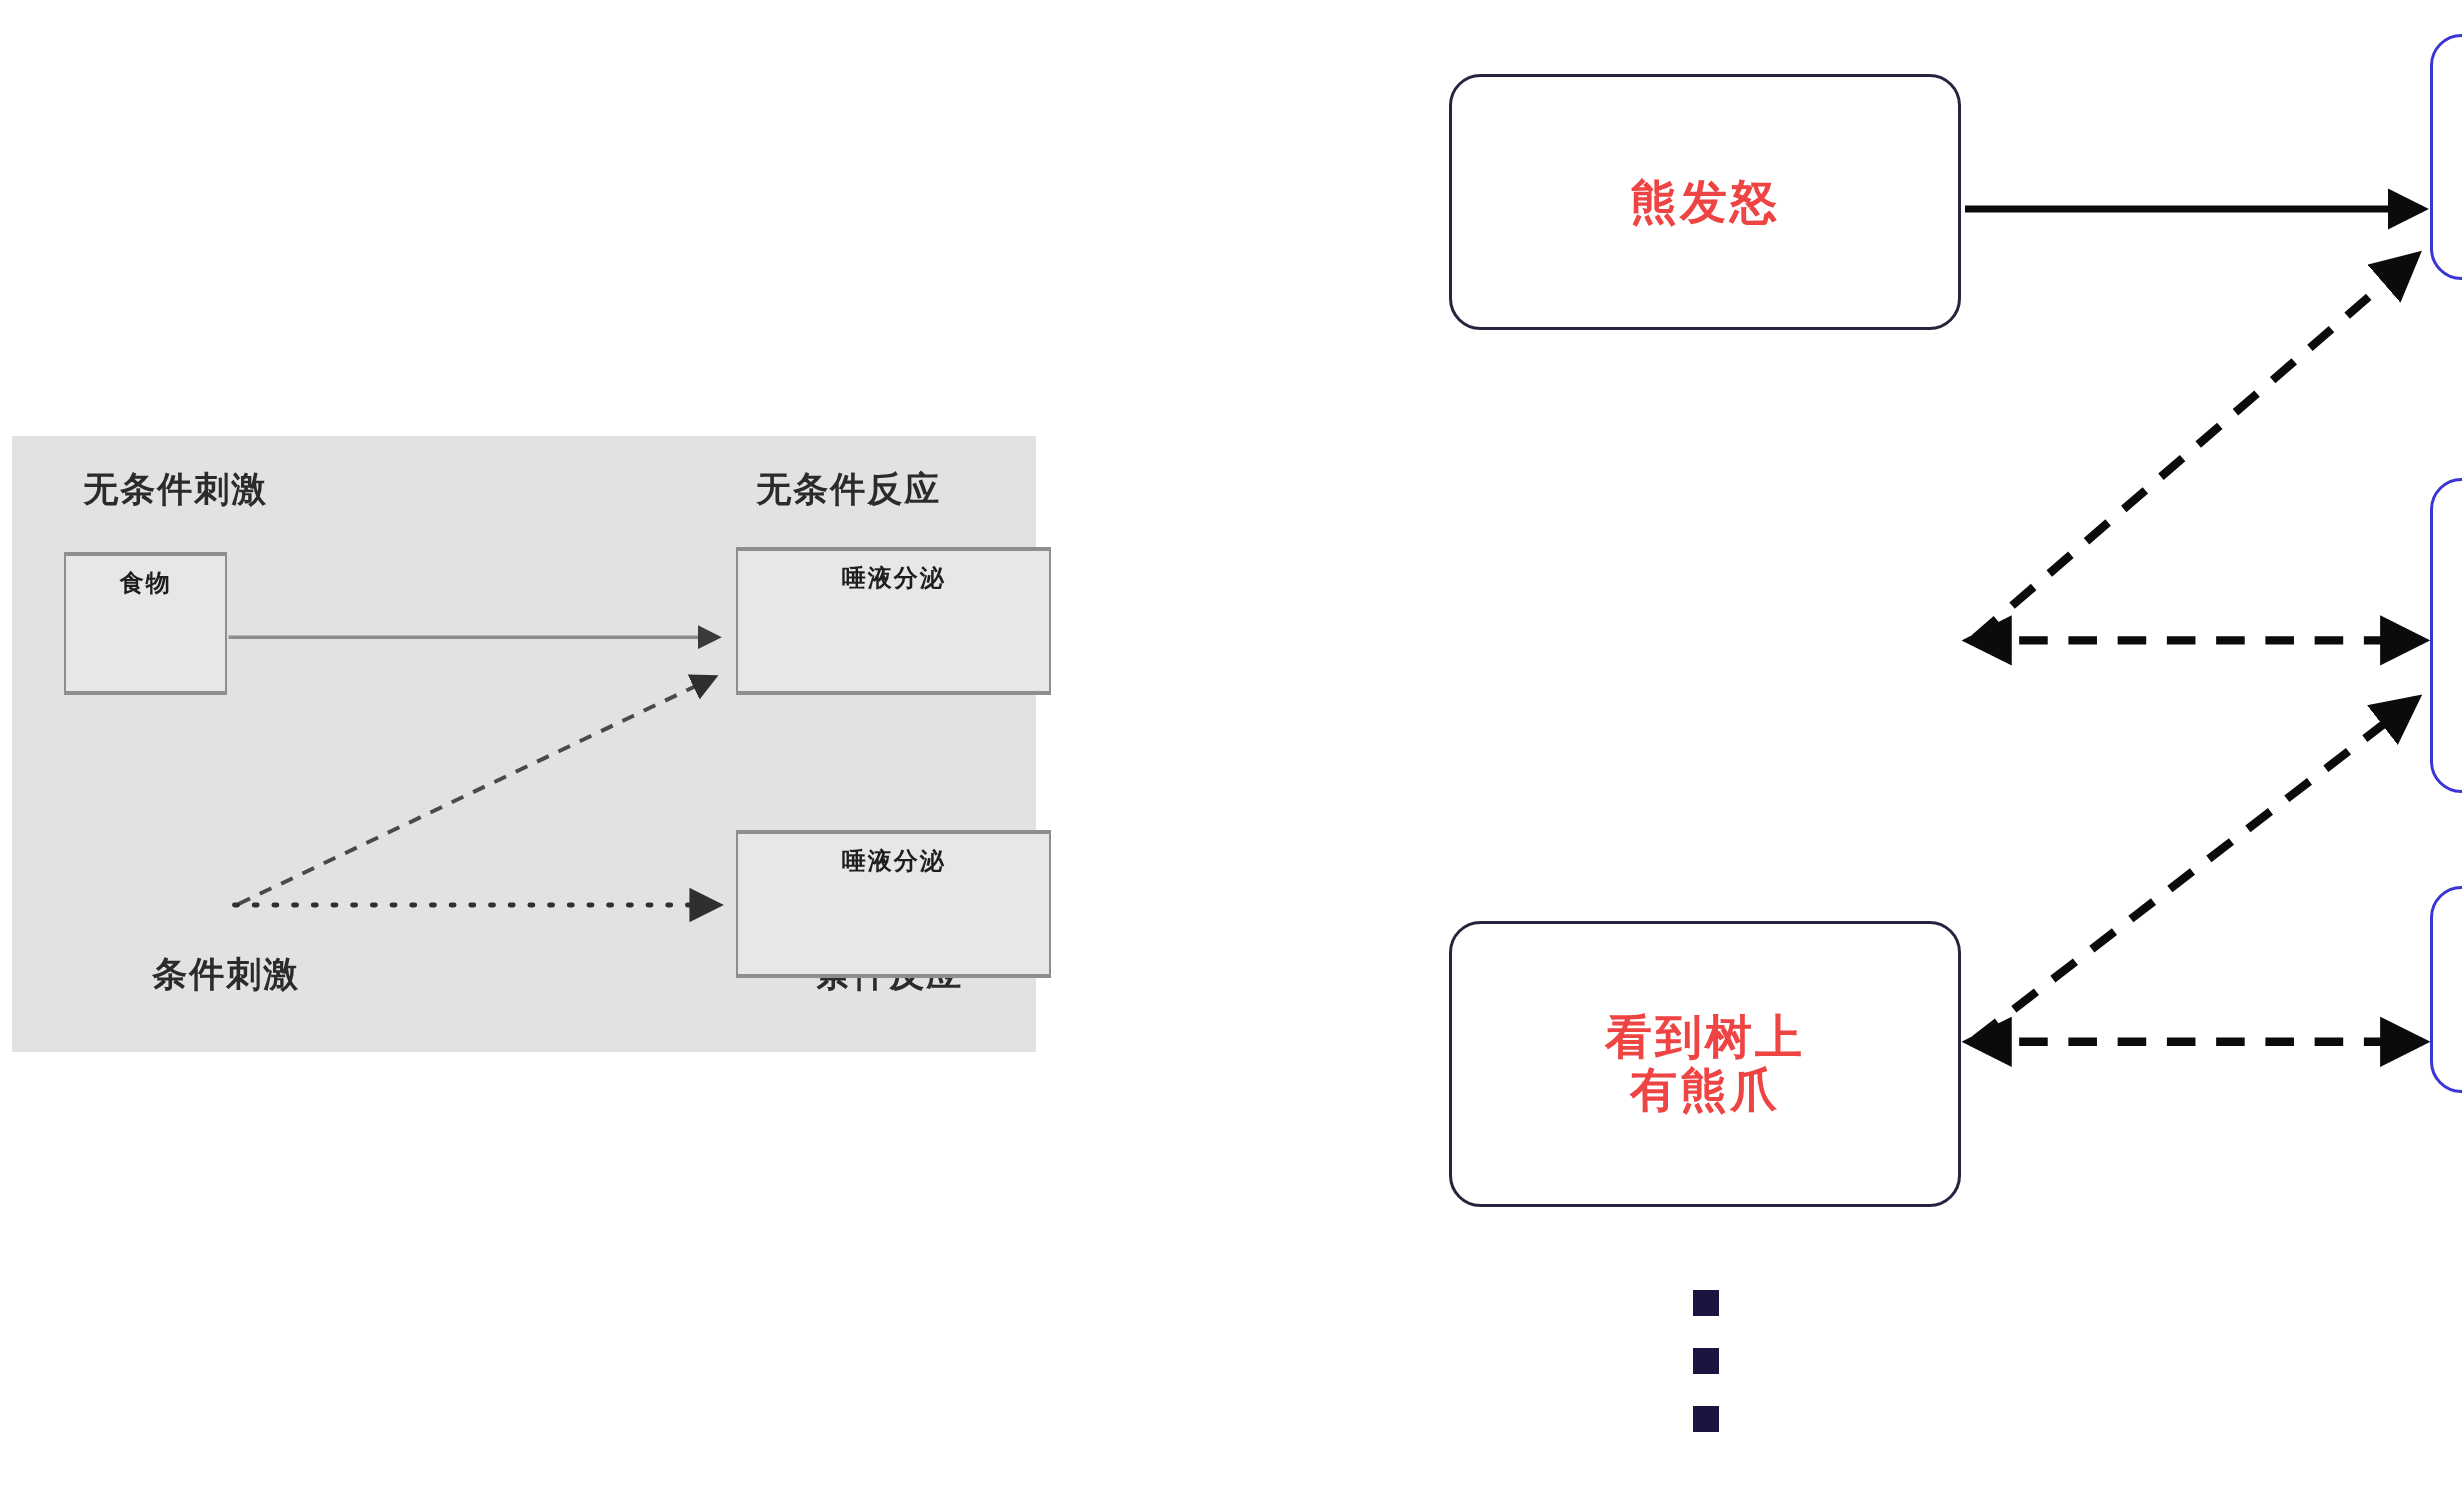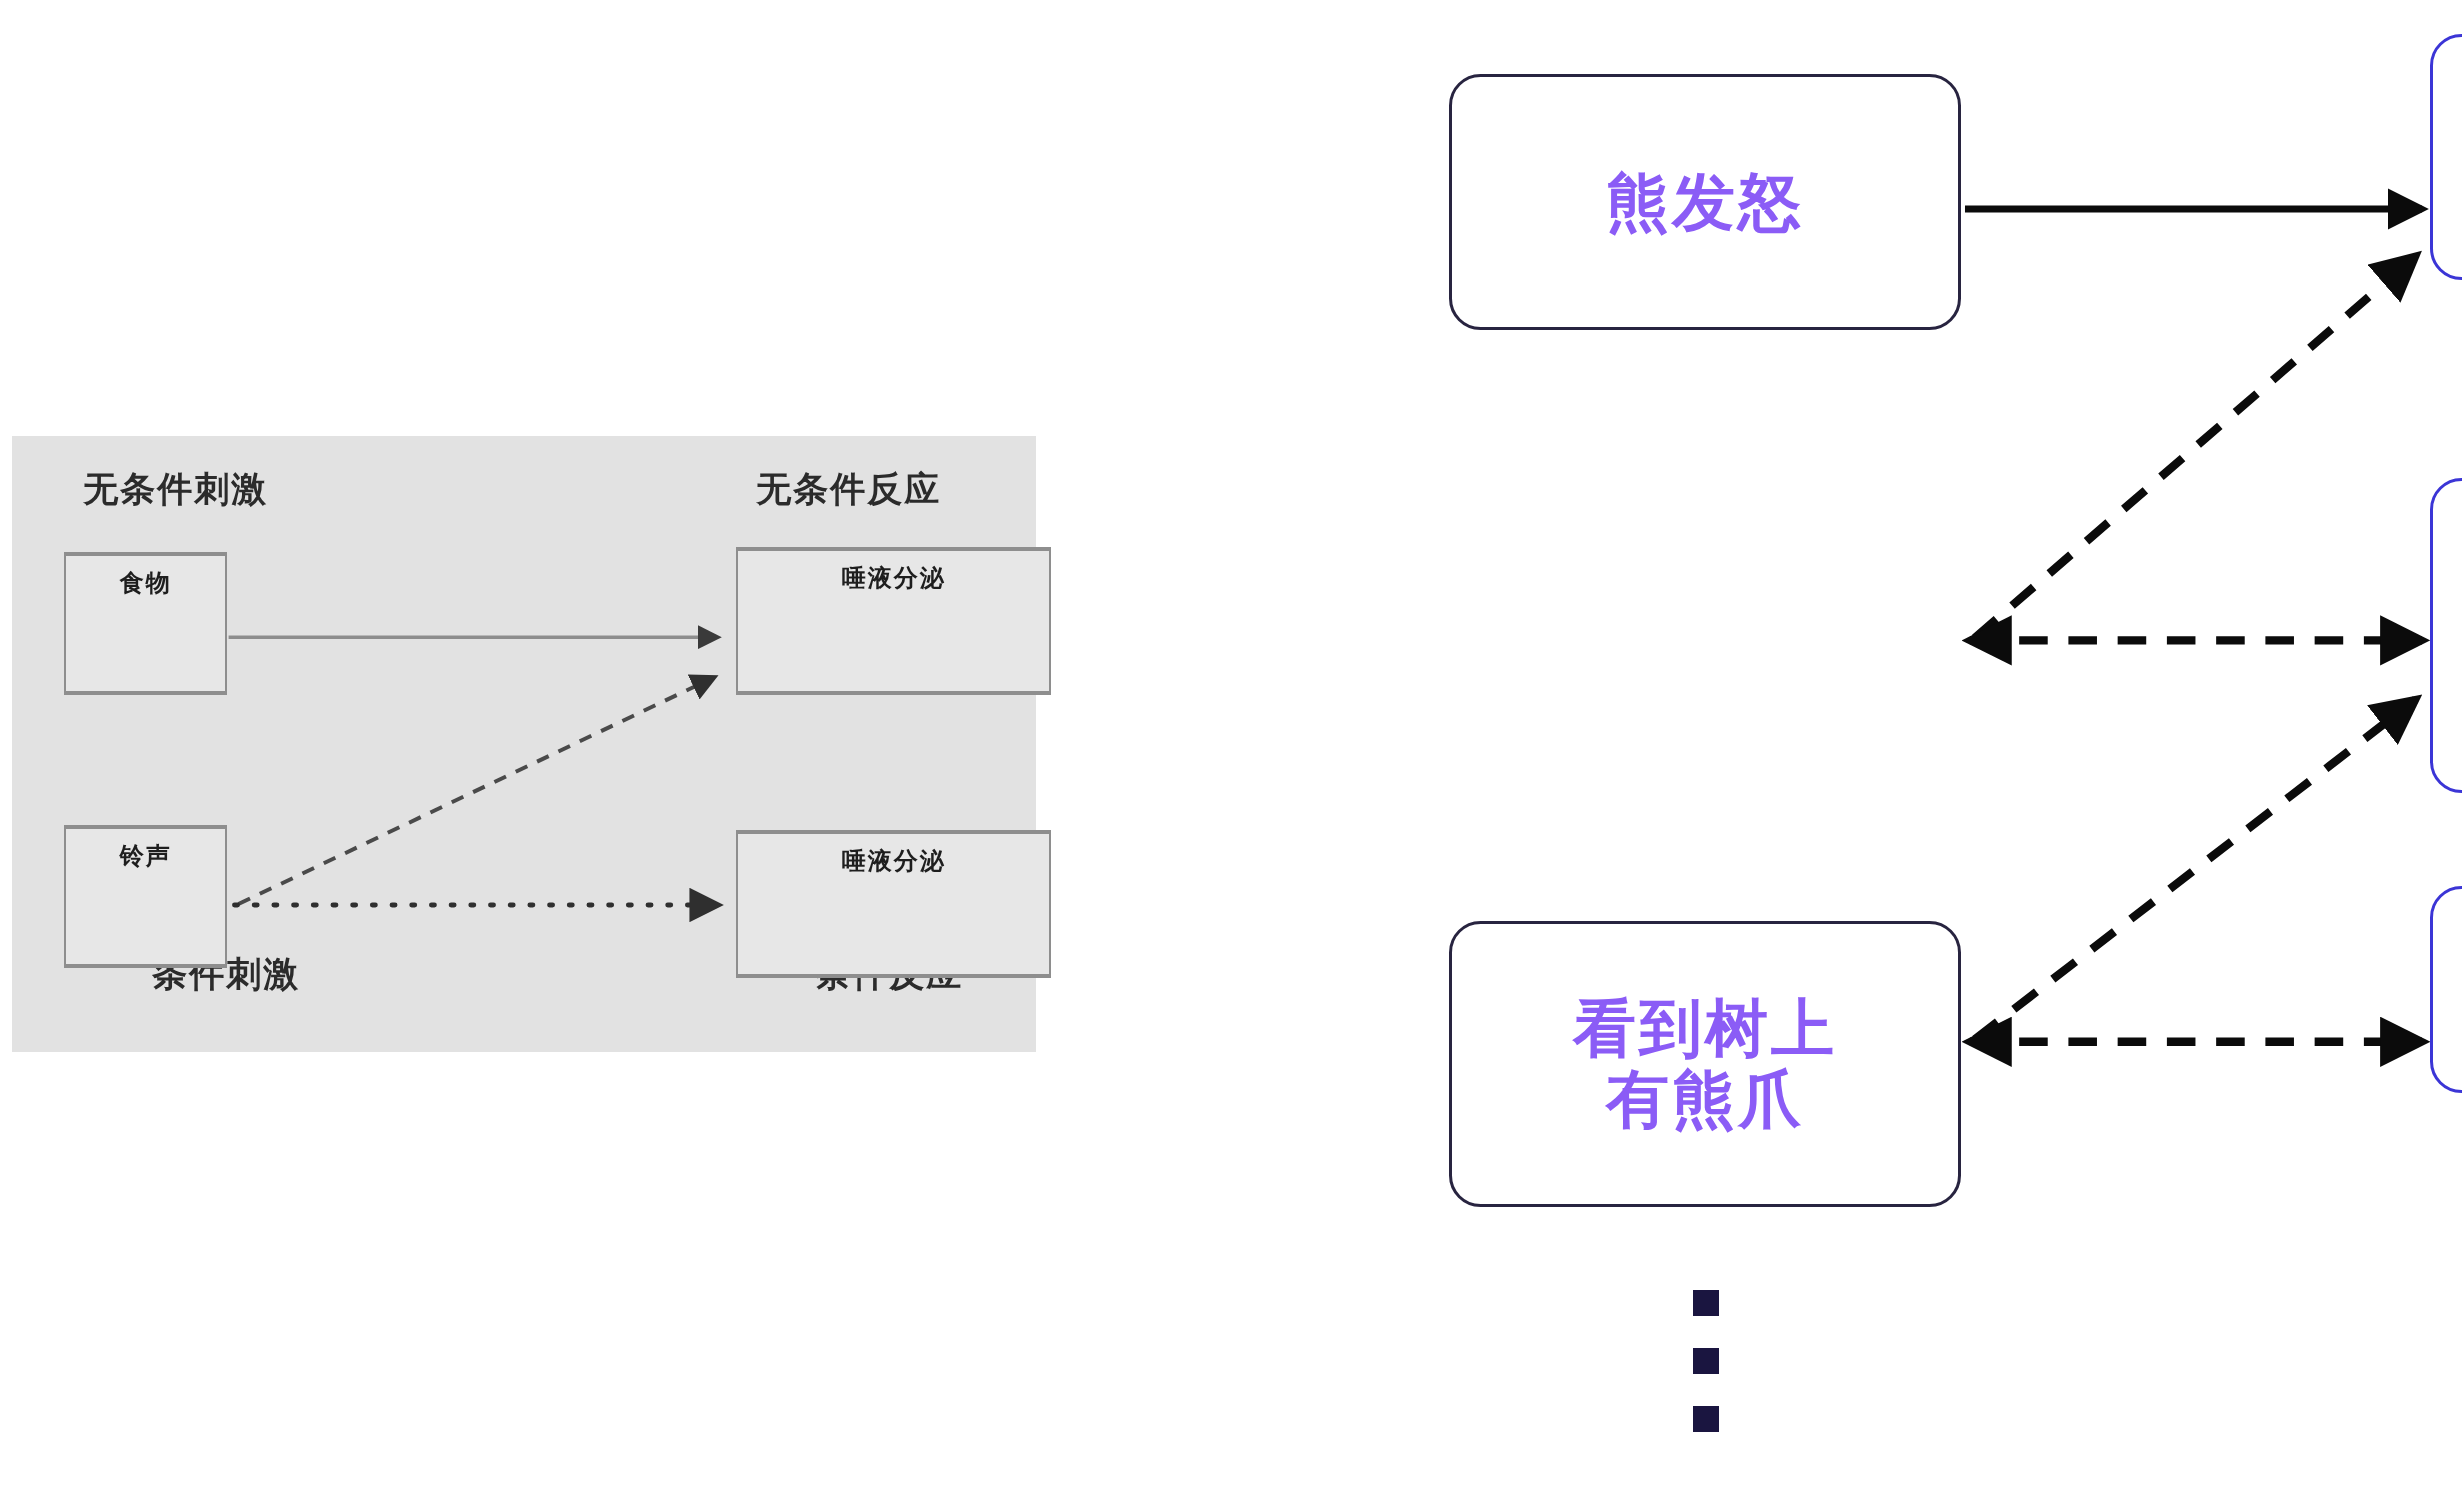--- a/index.html
+++ b/index.html
@@ -41,21 +41,21 @@
 
   .node{
     position:absolute;background:#ffffff;border-radius:31.5px;
     display:flex;align-items:center;justify-content:center;text-align:center;
     box-sizing:border-box;line-height:1.12;
   }
   .node.dark{border:3.4px solid #282440;}
   .node.blue{border:3.4px solid #3b35d6;}
 
   .node .cn{
-    color:#8b5cf6;font-size:63px;font-weight:700;letter-spacing:3px;
+    color:#ef4444;font-size:47px;font-weight:700;letter-spacing:3px;
     font-family:"Liberation Sans","DejaVu Sans",sans-serif;
   }
 
   #n-bear-angry {left:1449px;top:74px;  width:512px;height:256px;}
   #n-see-bear   {left:1449px;top:488px;  width:512px;height:305px;}
   #n-see-claw   {left:1449px;top:921px; width:512px;height:286px;}
   #n-reward     {left:2430px;top:34px;   width:522px;height:246px;}
   #n-vsp        {left:2430px;top:478px;  width:522px;height:315px;}
   #n-vs         {left:2430px;top:886px; width:522px;height:207px;}
 
@@ -87,21 +87,20 @@
 
     <line x1="452" y1="952" x2="1432" y2="952" stroke="#2f2f2f" stroke-width="10" stroke-dasharray="6 34" stroke-linecap="round" marker-end="url(#ccHeadD)"></line>
   </svg>
 
   <div class="cc-caption" id="cc-cap-us">无条件刺激</div>
   <div class="cc-caption" id="cc-cap-ur">无条件反应</div>
   <div class="cc-caption" id="cc-cap-cs">条件刺激</div>
   <div class="cc-caption" id="cc-cap-cr">条件反应</div>
 
   <div class="cc-box" id="cc-box-food">食物</div>
-  <div class="cc-box" id="cc-box-bell">铃声</div>
   <div class="cc-box" id="cc-box-sal1">唾液分泌</div>
   <div class="cc-box" id="cc-box-sal2">唾液分泌</div>
 </div>
 
 <div id="rl">
 
   <svg id="rl-svg" viewBox="0 0 6713 3041">
     <defs>
       <marker id="rlSolid" markerWidth="6" markerHeight="6" refX="5" refY="3" orient="auto">
         <path d="M0,0 L6,3 L0,6 z" fill="#0b0b0b"></path>

